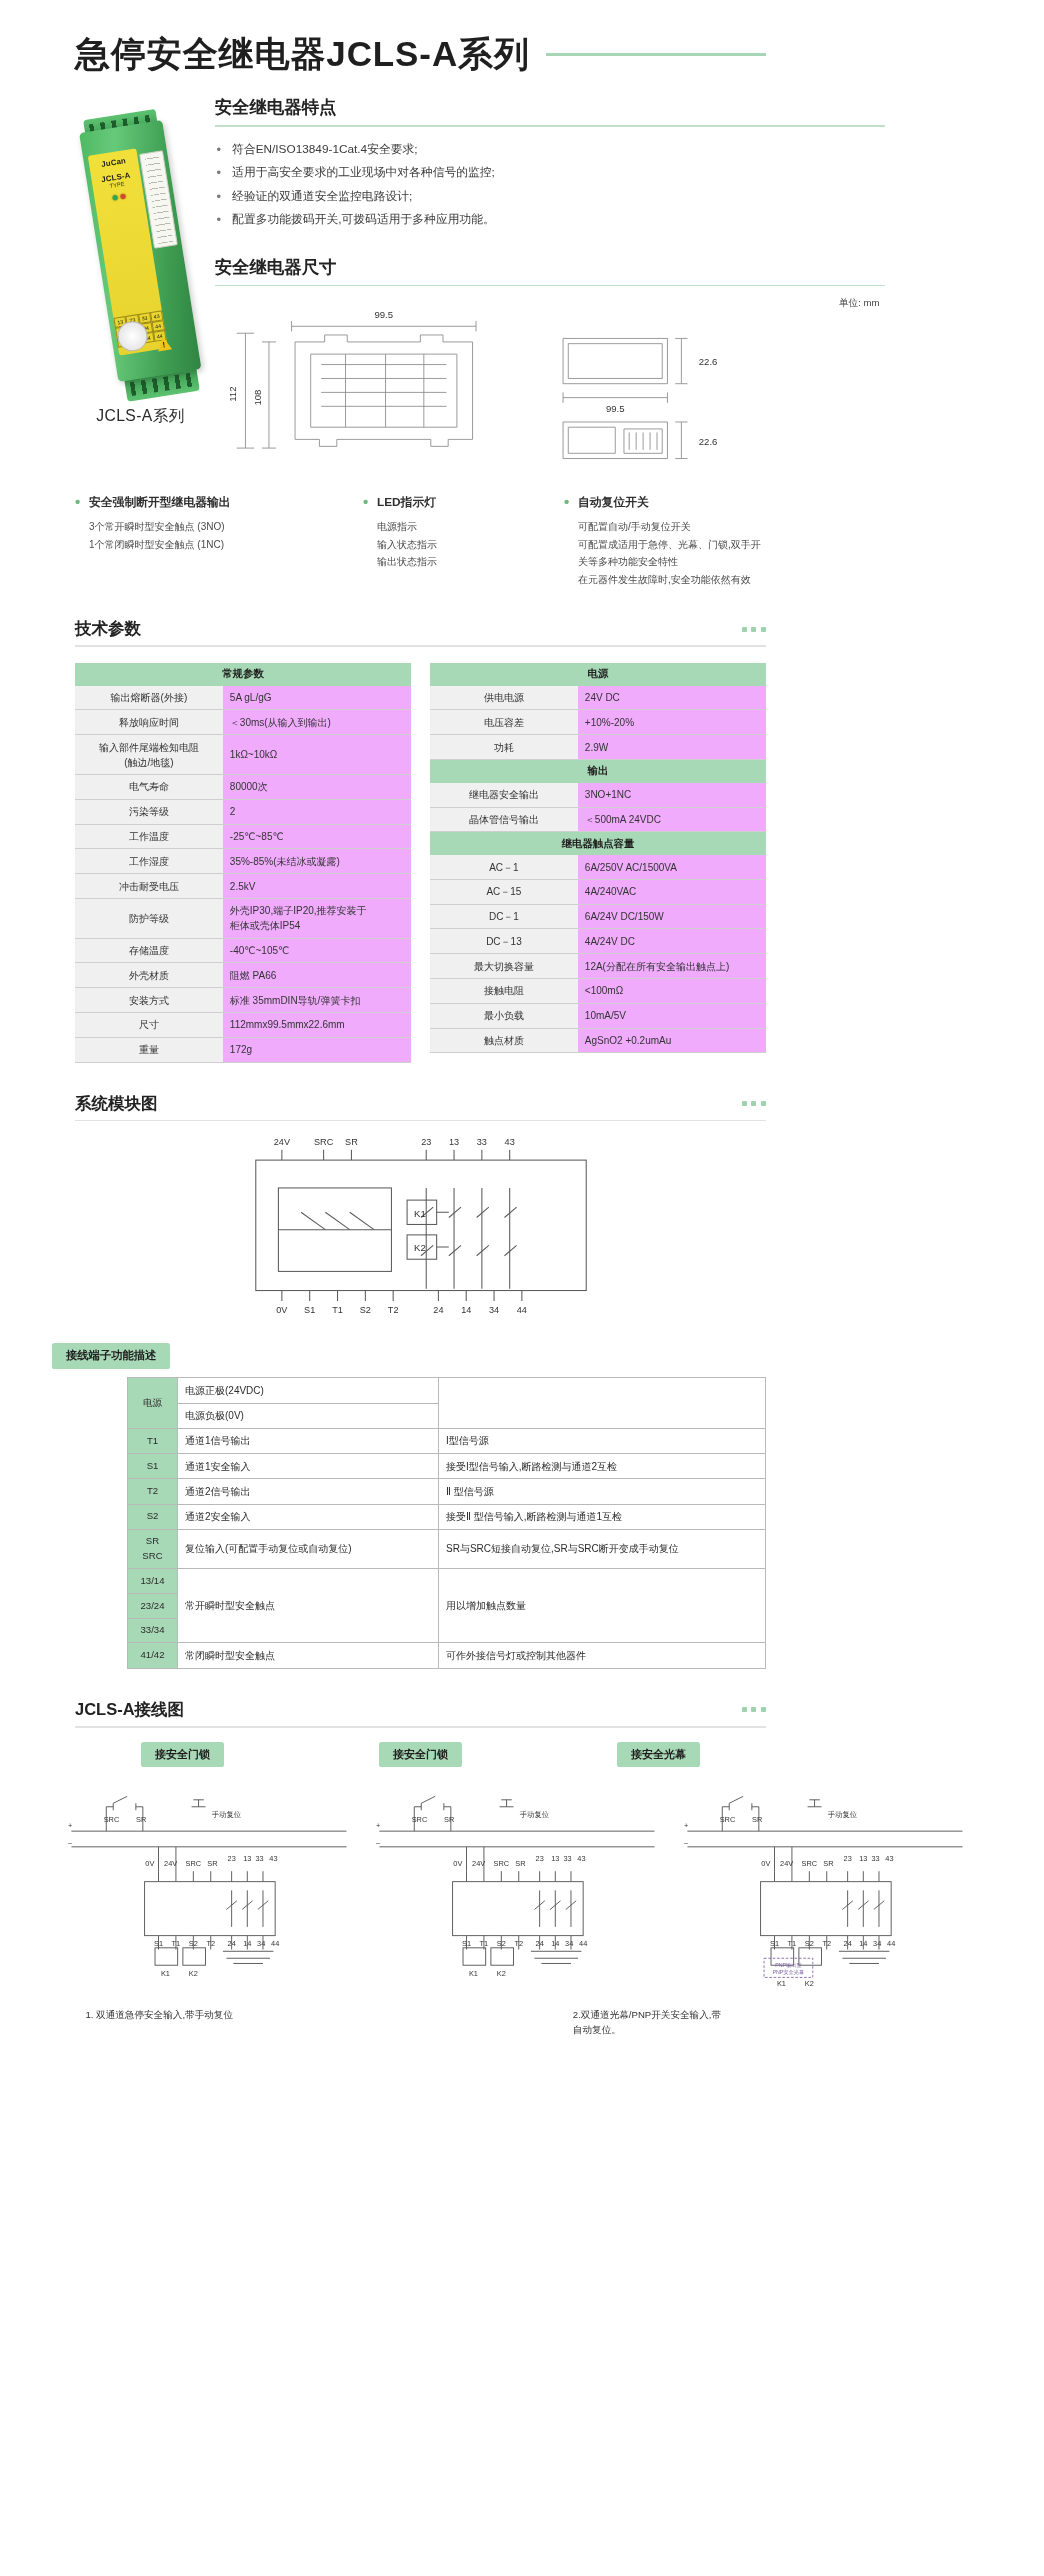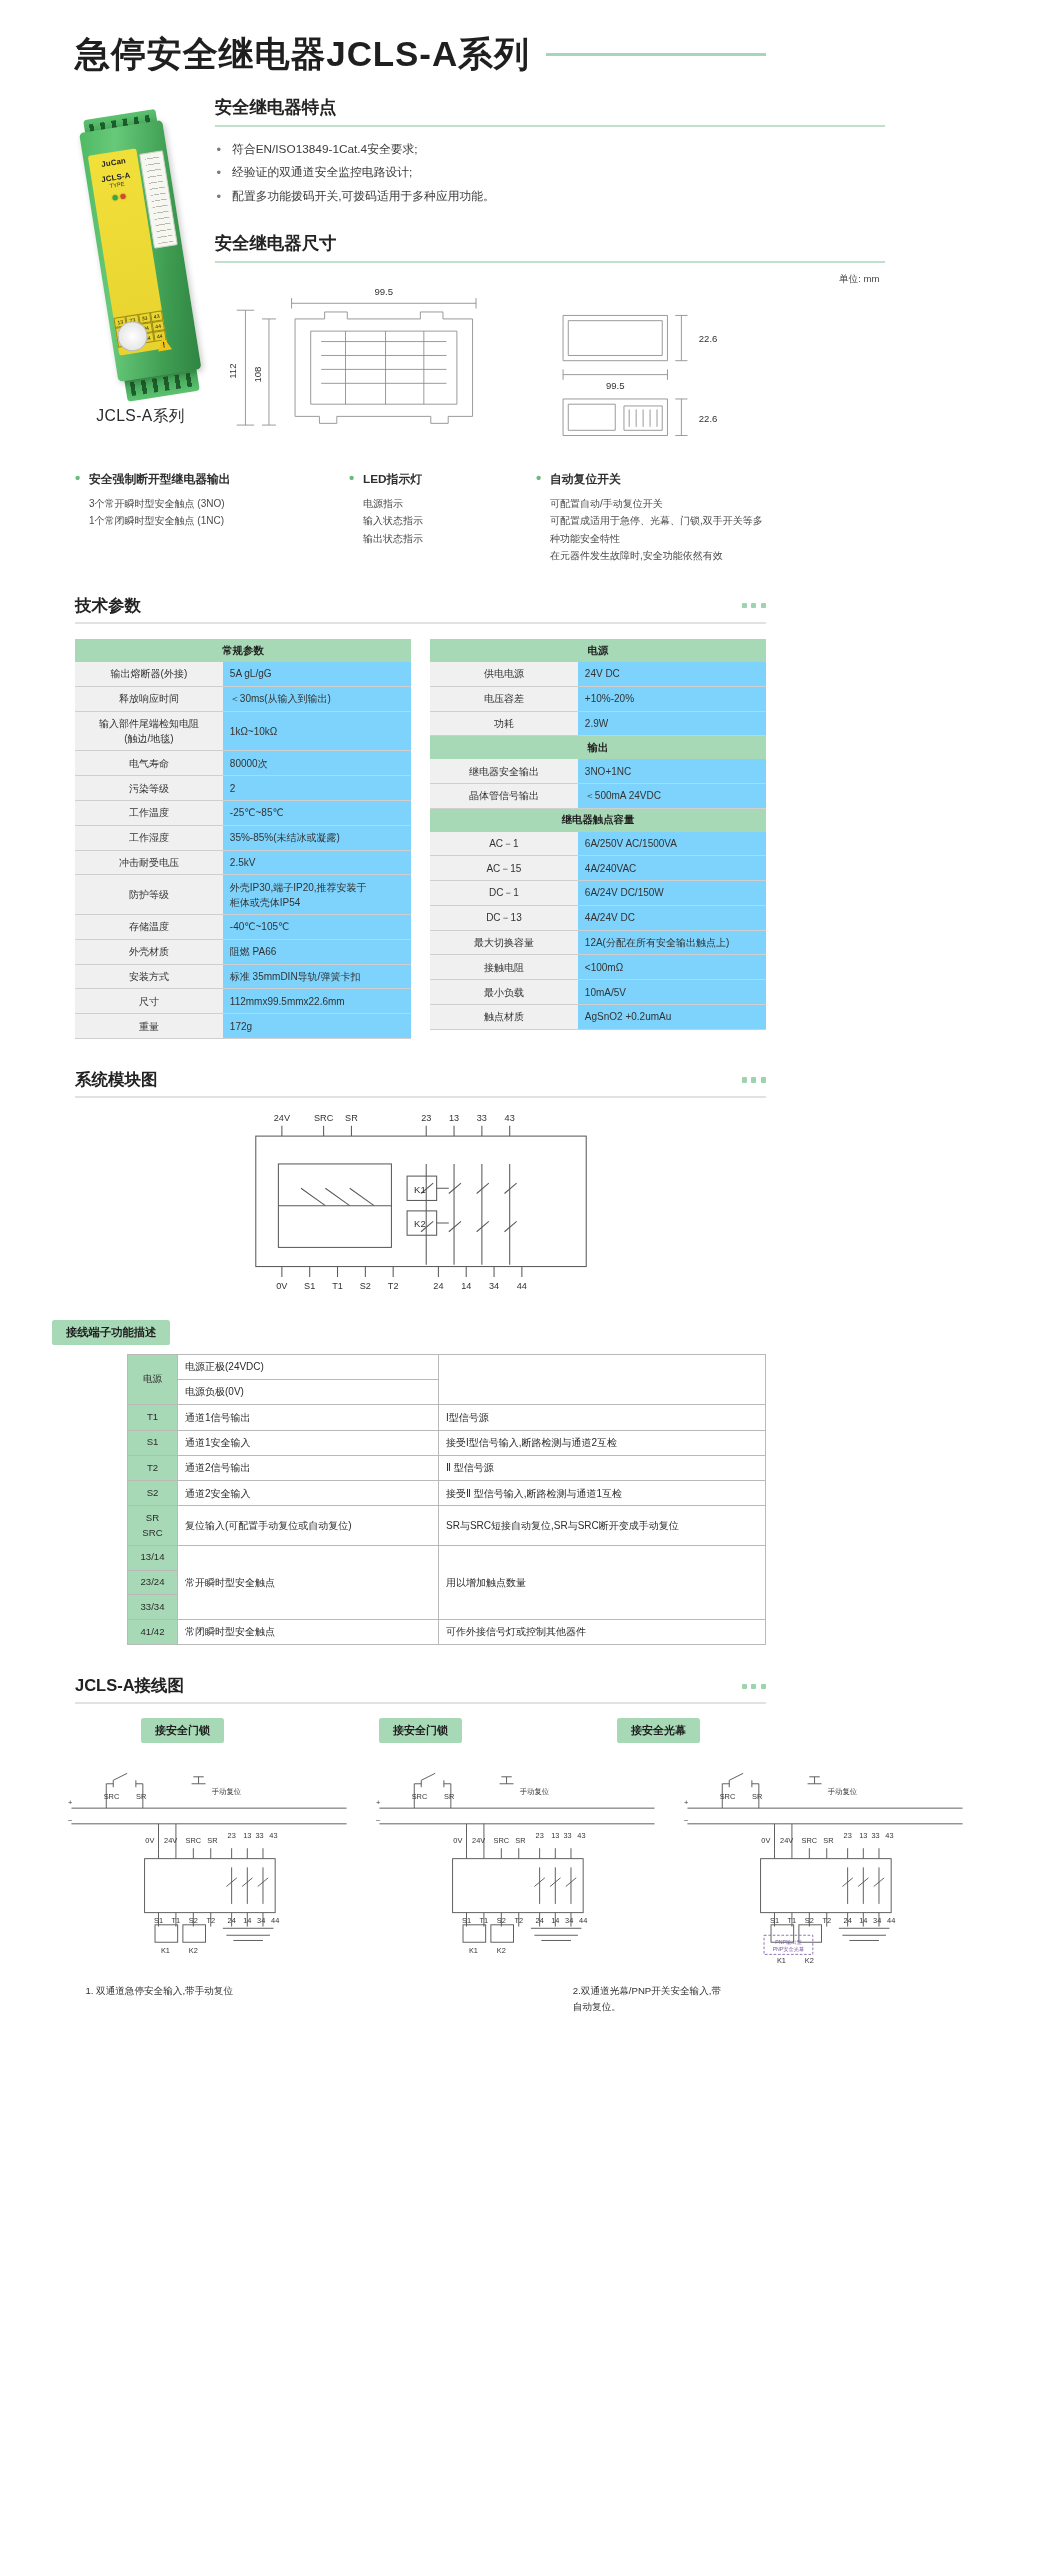--- a/index.html
+++ b/index.html
@@ -64,21 +64,21 @@
   .bullets { list-style:none; }
   .bullets li { position:relative; padding-left:17.4px; font-size:11.8px; line-height:2.0; color:#3a3a3a; }
   .bullets li::before { content:"•"; position:absolute; left:1.7px; top:-0.9px; color:#7a7a7a; font-size:13px; }
 
   
   .dim-wrap { position:relative; margin-top:14px; height:174px; }
   .unit-note { position:absolute; right:5.2px; top:-3.5px; font-size:9.6px; color:#444; }
   .dim-svg { display:block; }
 
   
-  .feat3 { display:flex; padding:21px 78px 0 75px; gap:13px; }
+  .feat3 { display:flex; padding:21px 78px 0 75px; gap:27px; }
   .feat-col { flex:1; }
   .feat-title { font-size:11.8px; font-weight:bold; color:#2f2f2f; position:relative; padding-left:14px; margin-bottom:7px; }
   .feat-title::before { content:"•"; position:absolute; left:0; top:-2.6px; color:#6cba7e; font-size:15px; }
   .feat-body { font-size:10px; line-height:1.75; color:#4a4a4a; padding-left:14px; }
 
   
   .sec-block { padding: 30px 75px 0 75px; }
   .sec-title-row { display:flex; align-items:center; justify-content:space-between; margin-bottom:5.2px; }
   .sec-title { font-size:16.5px; font-weight:bold; color:#222; }
   .sec-dots { display:flex; gap:4.4px; }
@@ -86,21 +86,21 @@
   .sec-underline { height:1.7px; background:#e2e2e2; }
 
   
   .spec-tables { display:flex; gap:19px; margin-top:15.7px; }
   .spec-tables > div { flex:1; }
   table.spec { width:100%; border-collapse:collapse; font-size:10px; }
   table.spec th.group { background:#a8d9b6; color:#1f1f1f; font-weight:bold; text-align:center;
                         padding:4.4px 3.5px; font-size:10.4px; }
   table.spec td { padding:4.4px 7px; border-bottom:0.9px solid #cfcfcf; line-height:1.5; vertical-align:middle; }
   table.spec td.k { width:44%; background:#f0f0f0; text-align:center; color:#333; }
-  table.spec td.v { background:#7dd3fc; color:#333; }
+  table.spec td.v { background:#f0abfc; color:#333; }
 
   
   .module-diagram { display:flex; justify-content:center; margin-top:12.2px; }
 
   
   .term-badge { display:inline-block; background:#a8d9b6; color:#1f1f1f; font-size:11.3px; font-weight:bold;
                 padding:5.2px 14px; border-radius:2.6px; margin:22.6px 0 0 52px; }
   .term-table-wrap { padding: 8.7px 75px 0 127px; }
   table.term { width:100%; border-collapse:collapse; font-size:10px; }
   table.term td { border:0.9px solid #b9b9b9; padding:4.4px 7px; line-height:1.55; vertical-align:middle; }
@@ -163,20 +163,21 @@
         <div class="dev-warn"></div>
       </div>
       <div class="hero-caption">JCLS-A系列</div>
     </div>
 
     <div class="hero-right">
       <div class="sec-head">安全继电器特点</div>
       <div class="sec-rule"></div>
       <ul class="bullets">
         <li>符合EN/ISO13849-1Cat.4安全要求;</li>
+        <li>适用于高安全要求的工业现场中对各种信号的监控;</li>
         <li>经验证的双通道安全监控电路设计;</li>
         <li>配置多功能拨码开关,可拨码适用于多种应用功能。</li>
       </ul>
 
       <div class="sec-head" style="margin-top:22.6px;">安全继电器尺寸</div>
       <div class="sec-rule"></div>
 
       <div class="dim-wrap">
         <div class="unit-note">单位: mm</div>
         <svg class="dim-svg" width="670" height="170" viewBox="0 0 770 195">

